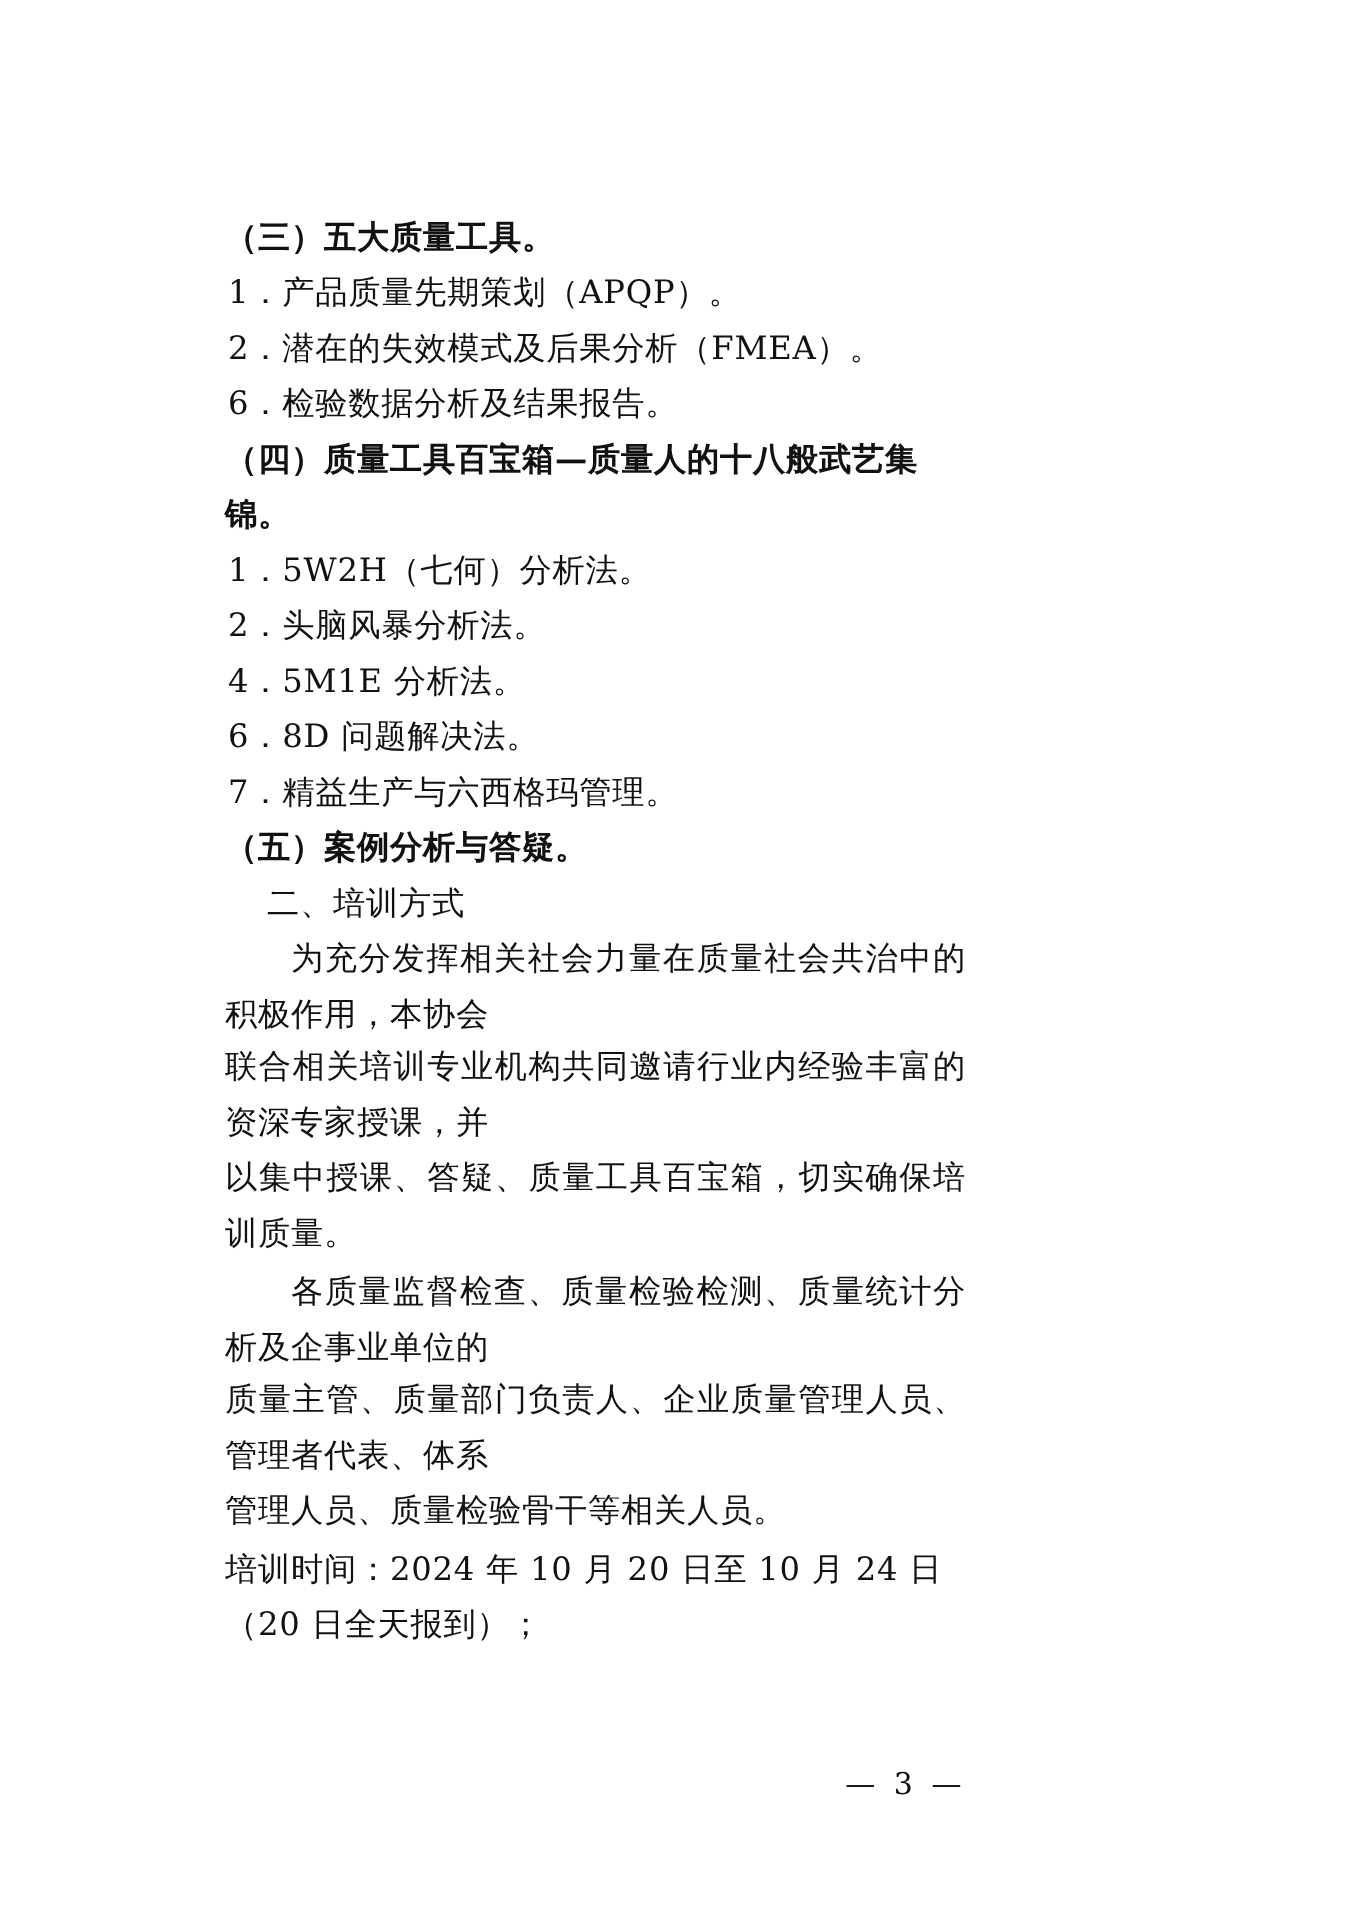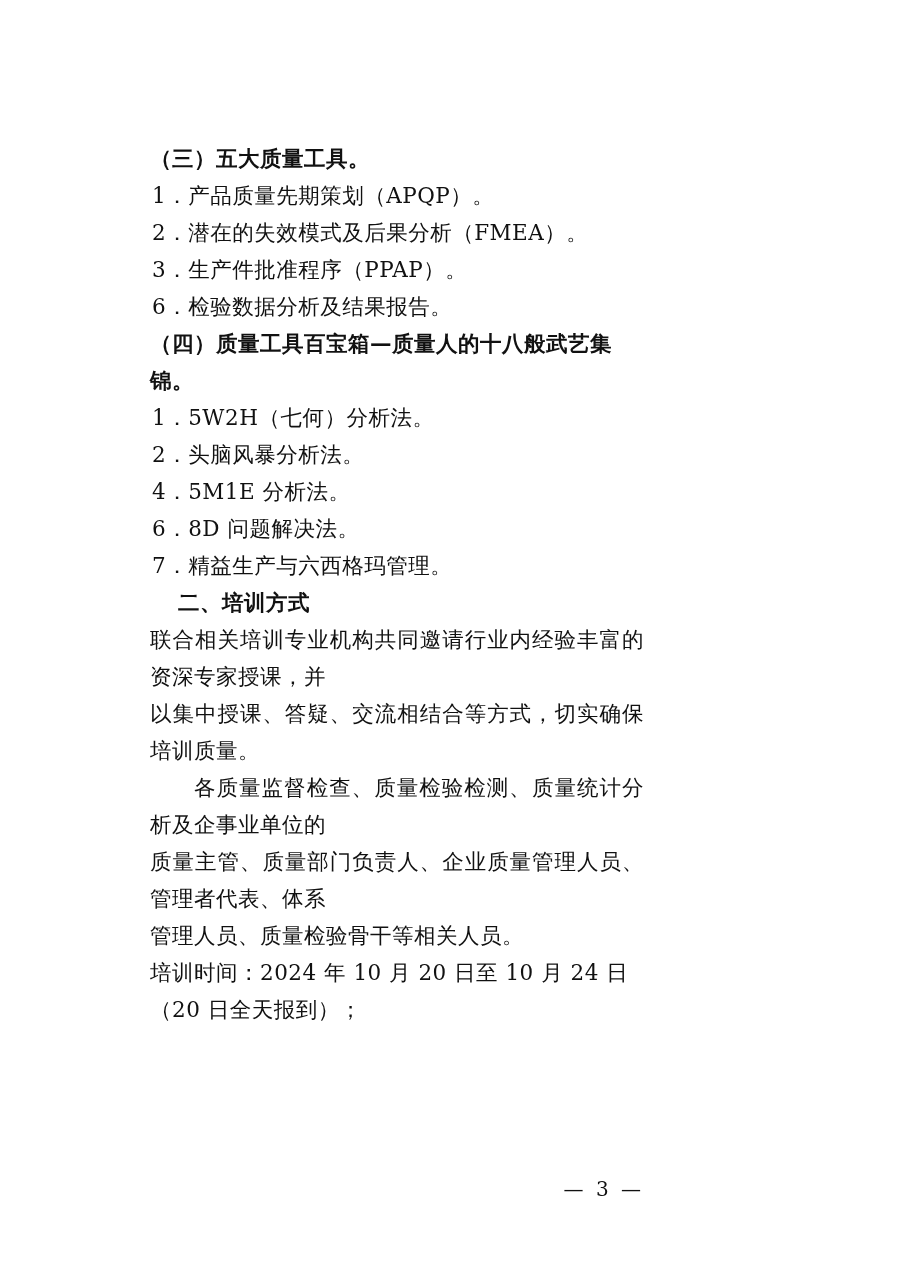--- a/index.html
+++ b/index.html
@@ -36,32 +36,33 @@
   }
   .heading {
     font-weight: bold;
     text-indent: 0;
   }
   .listitem {
     text-indent: 0;
     padding-left: 2px;
   }
   .sectionhead {
-    font-weight: bold;
+    font-weight: normal;
     text-indent: 28px;
   }
   .para {
     text-indent: 44px;
     text-align: justify;
     text-justify: inter-ideograph;
   }
   .paracont {
     text-indent: 0;
     text-align: justify;
     text-justify: inter-ideograph;
+    font-family: Liberation Mono, monospace;
   }
   .indent1 {
     text-indent: 0;
   }
   .page-number {
     position: absolute;
     bottom: 72px;
     right: 108px;
     font-size: 20px;
     letter-spacing: 3px;
@@ -70,30 +71,31 @@
   }
 </style>
 </head>
 <body>
 
 <div class="page">
   <div class="content" id="doc-body">
       <div class="line heading">（三）五大质量工具。</div>
       <div class="line listitem">1．产品质量先期策划（APQP）。</div>
       <div class="line listitem">2．潜在的失效模式及后果分析（FMEA）。</div>
-      <div class="line listitem">3．生产件批准程序（PPAP）。</div>
       <div class="line listitem">6．检验数据分析及结果报告。</div>
       <div class="line heading">（四）质量工具百宝箱—质量人的十八般武艺集锦。</div>
       <div class="line listitem">1．5W2H（七何）分析法。</div>
       <div class="line listitem">2．头脑风暴分析法。</div>
       <div class="line listitem">4．5M1E 分析法。</div>
       <div class="line listitem">6．8D 问题解决法。</div>
       <div class="line listitem">7．精益生产与六西格玛管理。</div>
+      <div class="line heading">（五）案例分析与答疑。</div>
       <div class="line sectionhead">二、培训方式</div>
+      <div class="line para">为充分发挥相关社会力量在质量社会共治中的积极作用，本协会</div>
       <div class="line paracont">联合相关培训专业机构共同邀请行业内经验丰富的资深专家授课，并</div>
-      <div class="line paracont">以集中授课、答疑、交流相结合等方式，切实确保培训质量。</div>
+      <div class="line paracont">以集中授课、答疑、质量工具百宝箱，切实确保培训质量。</div>
       <div class="line para">各质量监督检查、质量检验检测、质量统计分析及企事业单位的</div>
       <div class="line paracont">质量主管、质量部门负责人、企业质量管理人员、管理者代表、体系</div>
       <div class="line paracont">管理人员、质量检验骨干等相关人员。</div>
       <div class="line indent1">培训时间：2024 年 10 月 20 日至 10 月 24 日（20 日全天报到）；</div>
     </div>
   <div class="page-number">— 3 —</div>
 </div>
 
 </body></html>

